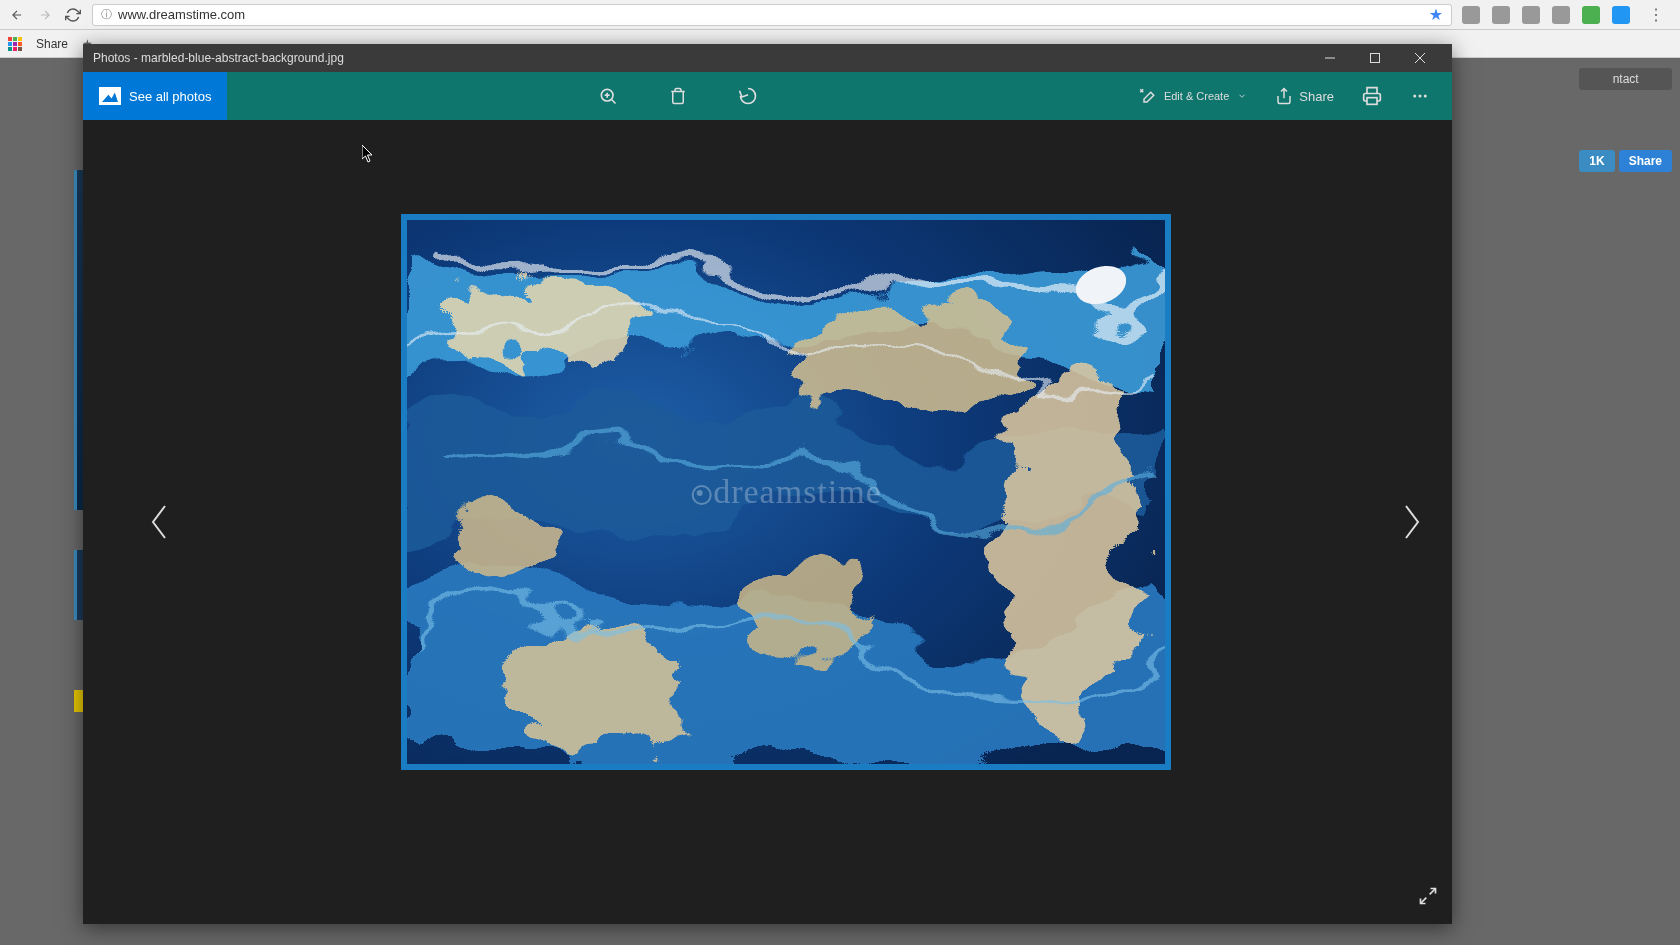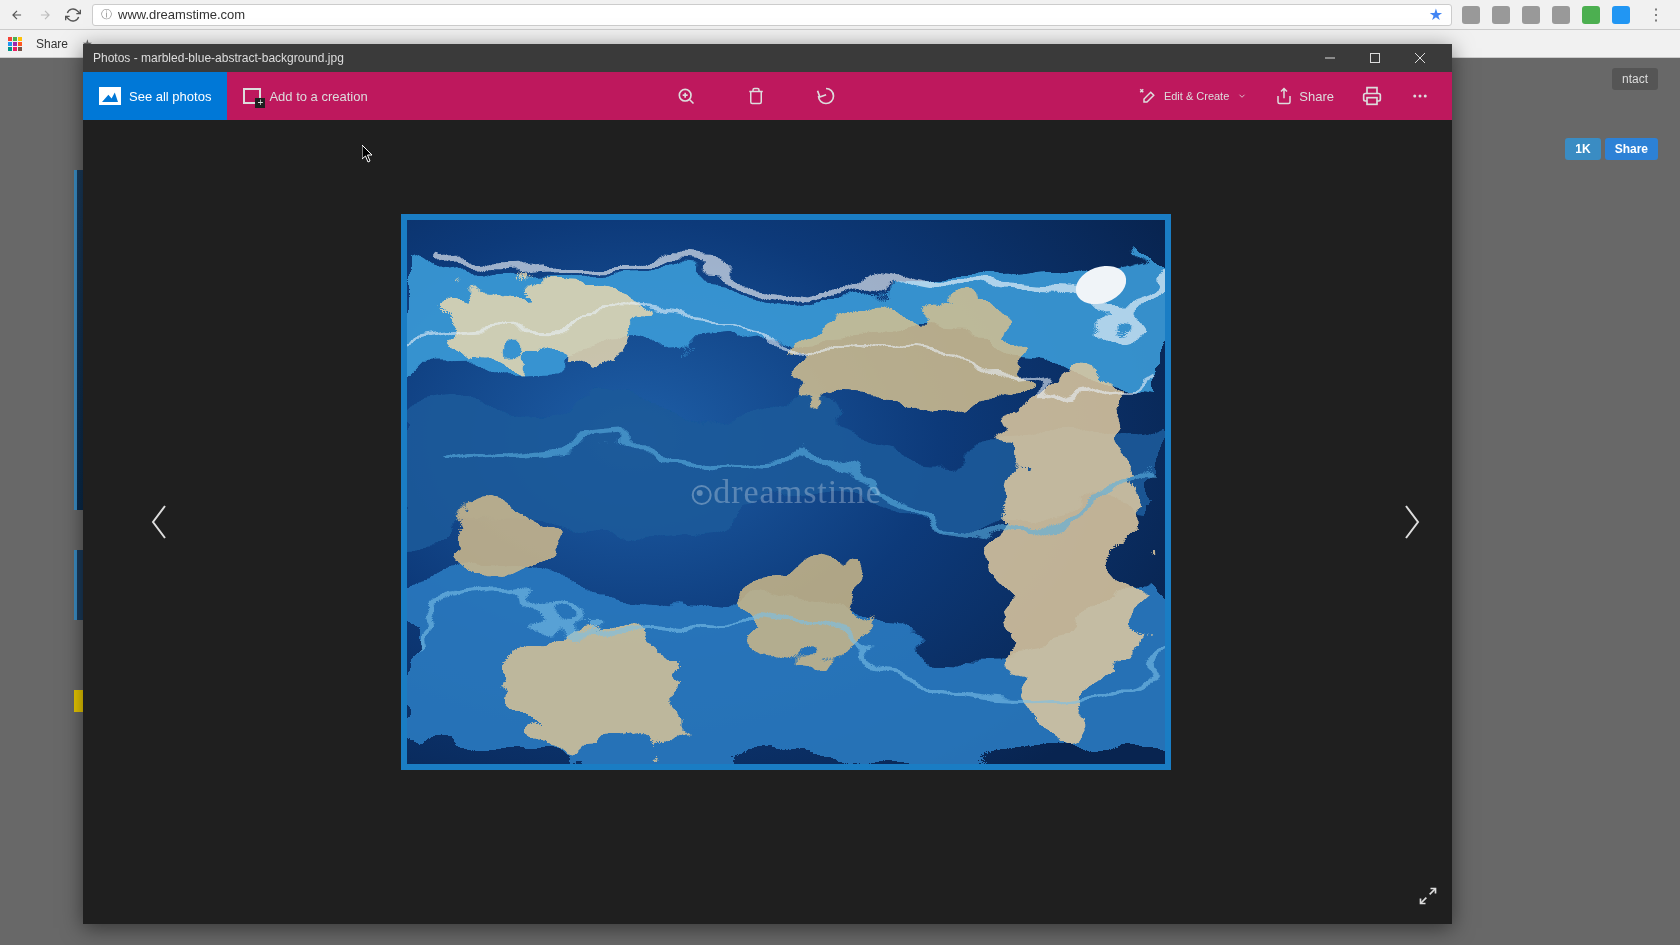--- a/index.html
+++ b/index.html
@@ -65,26 +65,25 @@
     .bm-star { color: #666; }
     
     
     .page-bg {
       position: absolute;
       top: 58px; left: 0; right: 0; bottom: 0;
       background: #686868;
     }
     .page-peek-right {
       position: absolute;
-      right: 22px;
+      right: 8px;
       top: 68px;
       display: flex;
       flex-direction: column;
-      gap: 8px;
-      align-items: flex-end;
+      gap: 20px;
     }
     .peek-btn {
       background: #555;
       color: #ddd;
       font-size: 12px;
       padding: 4px 10px;
       border-radius: 3px;
       text-align: center;
     }
     .peek-btn.hl4k { background: #3a8cc3; color: #fff; font-weight: bold; }
@@ -136,21 +135,21 @@
       padding: 0 10px;
       font-size: 12px;
       color: #ddd;
     }
     .titlebar-text { flex: 1; }
     .win-controls { display: flex; gap: 0; }
     .win-btn { width: 45px; height: 28px; display: flex; align-items: center; justify-content: center; color: #ddd; font-size: 11px; }
     
     .photos-toolbar {
       height: 48px;
-      background: #be185d;
+      background: #0f766e;
       display: flex;
       align-items: center;
       padding: 0 0;
     }
     .tb-left { display: flex; height: 100%; }
     .see-all {
       background: #0078d7;
       color: #fff;
       display: flex;
       align-items: center;
@@ -334,24 +333,20 @@
           </svg>
       </div>
     </div>
   </div>
 
   <div class="photos-toolbar">
     <div class="tb-left">
       <div class="see-all">
         <div class="see-all-icon"></div>
         <span>See all photos</span>
-      </div>
-      <div class="add-creation">
-        <div class="add-icon"></div>
-        <span>Add to a creation</span>
       </div>
     </div>
 
     <div class="tb-center">
       <div class="tb-icon-btn">
         <svg width="20" height="20" viewBox="0 0 24 24" fill="none" stroke="currentColor" stroke-width="2">
             <circle cx="11" cy="11" r="7"></circle>
             <line x1="21" y1="21" x2="16.5" y2="16.5"></line>
             <line x1="11" y1="8" x2="11" y2="14"></line>
             <line x1="8" y1="11" x2="14" y2="11"></line>

